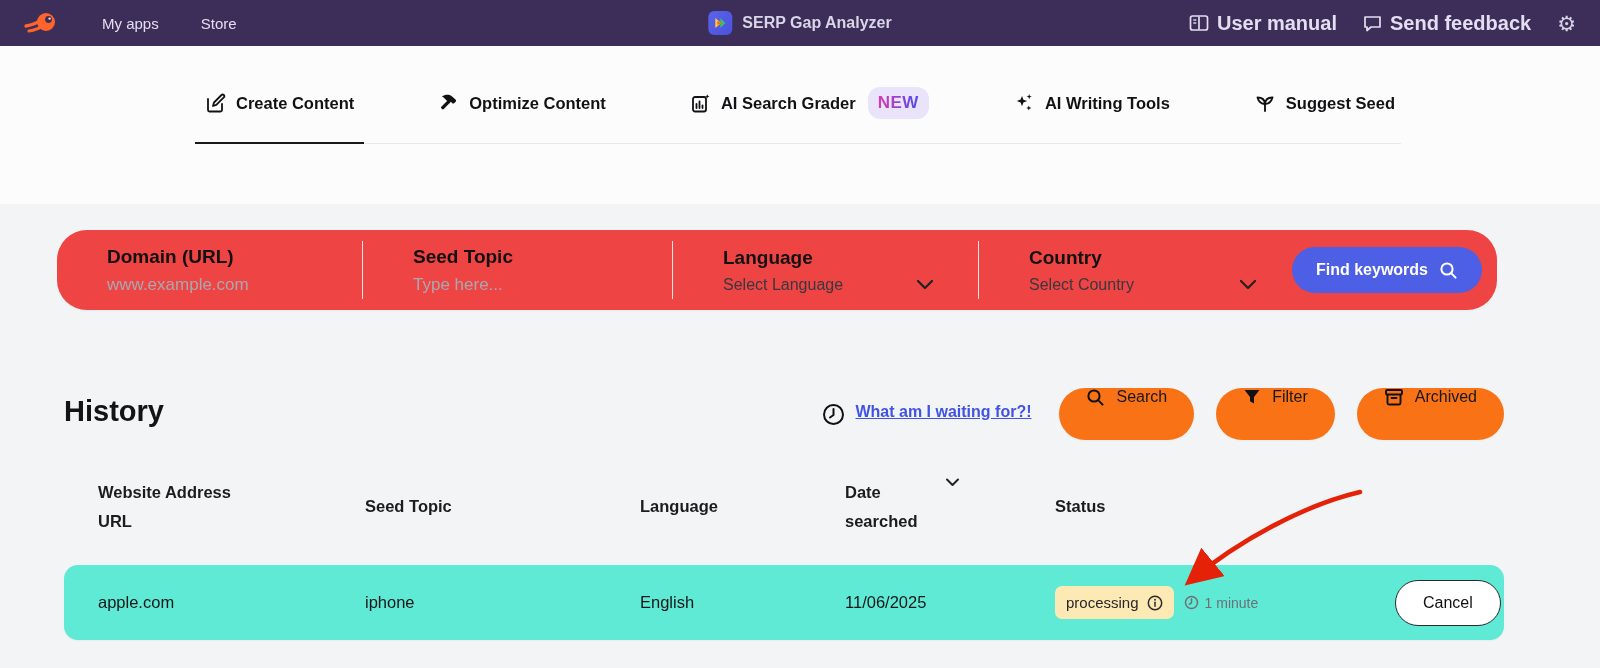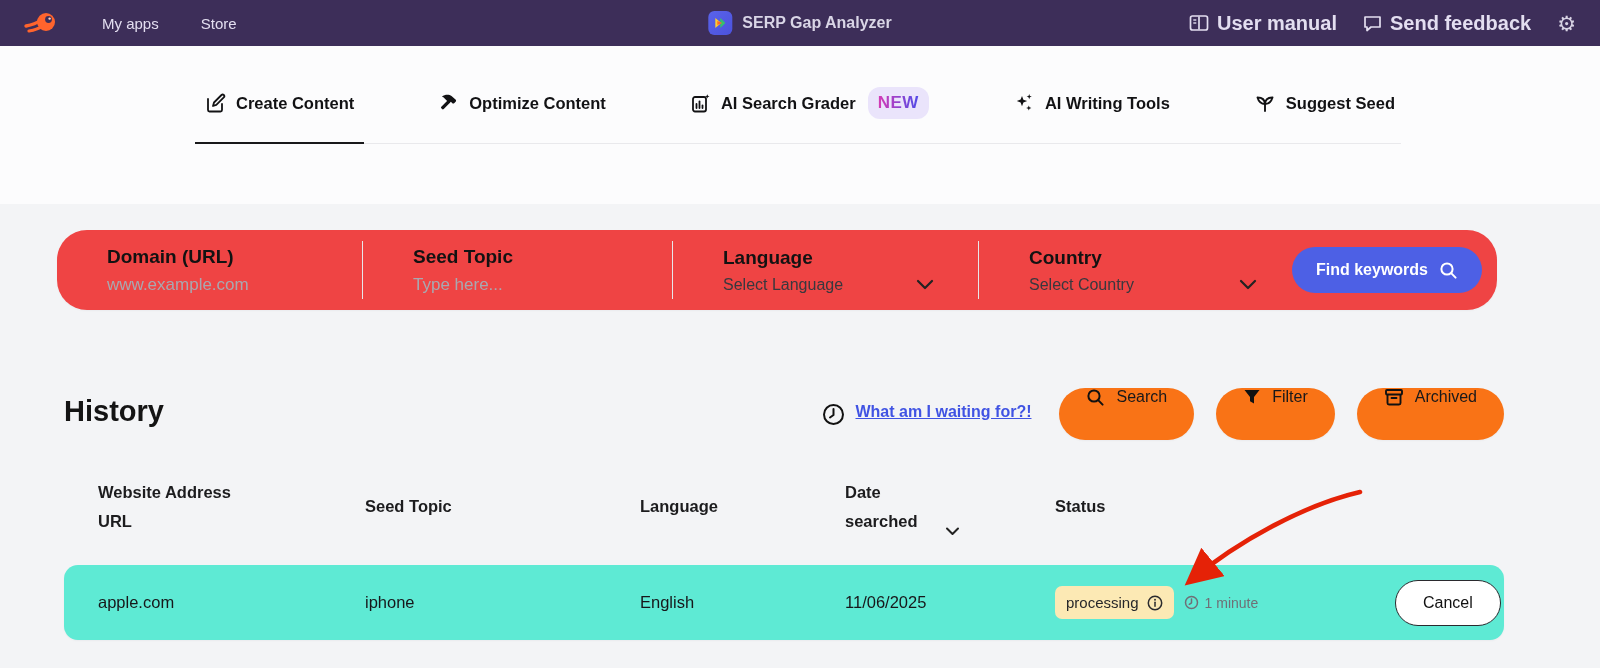--- a/index.html
+++ b/index.html
@@ -96,21 +96,21 @@
 
   
   .thead {
     position:absolute; top:478px; left:64px; width:1440px;
     display:grid; grid-template-columns:267px 275px 205px 210px 340px 1fr;
     padding-left:34px; align-items:center;
   }
   .th { font-size:16.5px; font-weight:600; color:#1c1c1e; line-height:1.75; }
   .th-wrap { display:inline-block; }
   .th-w1 { width:155px; }
-  .th-date { display:flex; align-items:flex-end; gap:16px; }
+  .th-date { display:flex; align-items:flex-start; gap:16px; }
   .th-w4 { width:84px; }
 
   .row-card {
     position:absolute; top:565px; left:64px; width:1440px; height:75px;
     background:#5eead4; border-radius:14px;
     display:grid; grid-template-columns:267px 275px 205px 210px 340px 1fr;
     padding-left:34px; align-items:center;
     box-shadow:0 1px 2px rgba(20,20,40,.04);
   }
   .td { font-size:16.5px; color:#17171a; }

